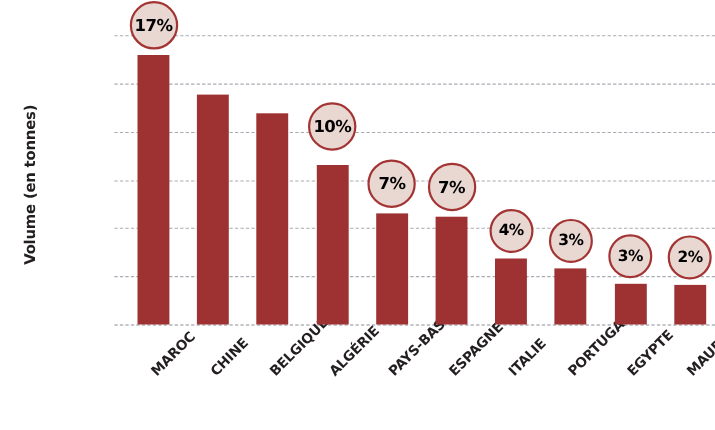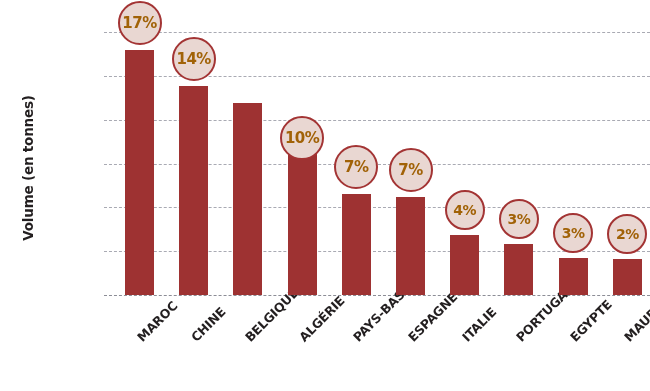--- a/index.html
+++ b/index.html
@@ -64,21 +64,21 @@
     width:44px;height:44px;
     border-radius:50%;
     background:#e9d7d2;
     border:2.5px solid #a33434;
     box-sizing:border-box;
     display:flex;
     align-items:center;
     justify-content:center;
     font-size:15px;
     font-weight:bold;
-    color:#a16207;
+    color:#000000;
     letter-spacing:-0.5px;
   }
   .badge.small{
     width:40px;height:40px;
     font-size:14px;
   }
 
   .xtick-label{
     position:absolute;
     top:302px;
@@ -103,26 +103,25 @@
       <div class="gridline" style="top: 43.8333px;"></div>
       <div class="gridline" style="top: 87.6667px;"></div>
       <div class="gridline" style="top: 131.5px;"></div>
       <div class="gridline" style="top: 175.333px;"></div>
       <div class="gridline" style="top: 219.167px;"></div>
       <div class="gridline baseline" style="top: 263px;"></div>
       <div class="bar" title="MAROC" style="left: 21px; height: 245.467px; background: rgb(158, 50, 50);"></div>
       <div class="badge" style="left: 13.5px; top: -31.4667px;">17%</div>
       <div class="xtick-label" style="left: 29.5px;">MAROC</div>
       <div class="bar" title="CHINE" style="left: 75.2px; height: 208.647px; background: rgb(158, 50, 50);"></div>
-      <div class="badge" style="left: 67.7px; top: 5.35333px;">14%</div>
       <div class="xtick-label" style="left: 83.7px;">CHINE</div>
       <div class="bar" title="BELGIQUE" style="left: 129.4px; height: 191.99px; background: rgb(158, 50, 50);"></div>
       <div class="xtick-label" style="left: 137.9px;">BELGIQUE</div>
       <div class="bar" title="ALGÉRIE" style="left: 183.6px; height: 144.65px; background: rgb(158, 50, 50);"></div>
-      <div class="badge" style="left: 176.1px; top: 84px; text-align: center;">10%</div>
+      <div class="badge" style="left: 176.1px; top: 61px; text-align: center;">10%</div>
       <div class="xtick-label" style="left: 192.1px;">ALGÉRIE</div>
       <div class="bar" title="PAYS-BAS" style="left: 237.8px; height: 100.817px; background: rgb(158, 50, 50);"></div>
       <div class="badge" style="left: 230.3px; top: 113.183px;">7%</div>
       <div class="xtick-label" style="left: 246.3px;">PAYS-BAS</div>
       <div class="bar" title="ESPAGNE" style="left: 292px; height: 98.1867px; background: rgb(158, 50, 50);"></div>
       <div class="badge" style="left: 284.5px; top: 115.813px;">7%</div>
       <div class="xtick-label" style="left: 300.5px;">ESPAGNE</div>
       <div class="bar" title="ITALIE" style="left: 346.2px; height: 59.6133px; background: rgb(158, 50, 50);"></div>
       <div class="badge small" style="left: 340.7px; top: 158.387px;">4%</div>
       <div class="xtick-label" style="left: 354.7px;">ITALIE</div>

